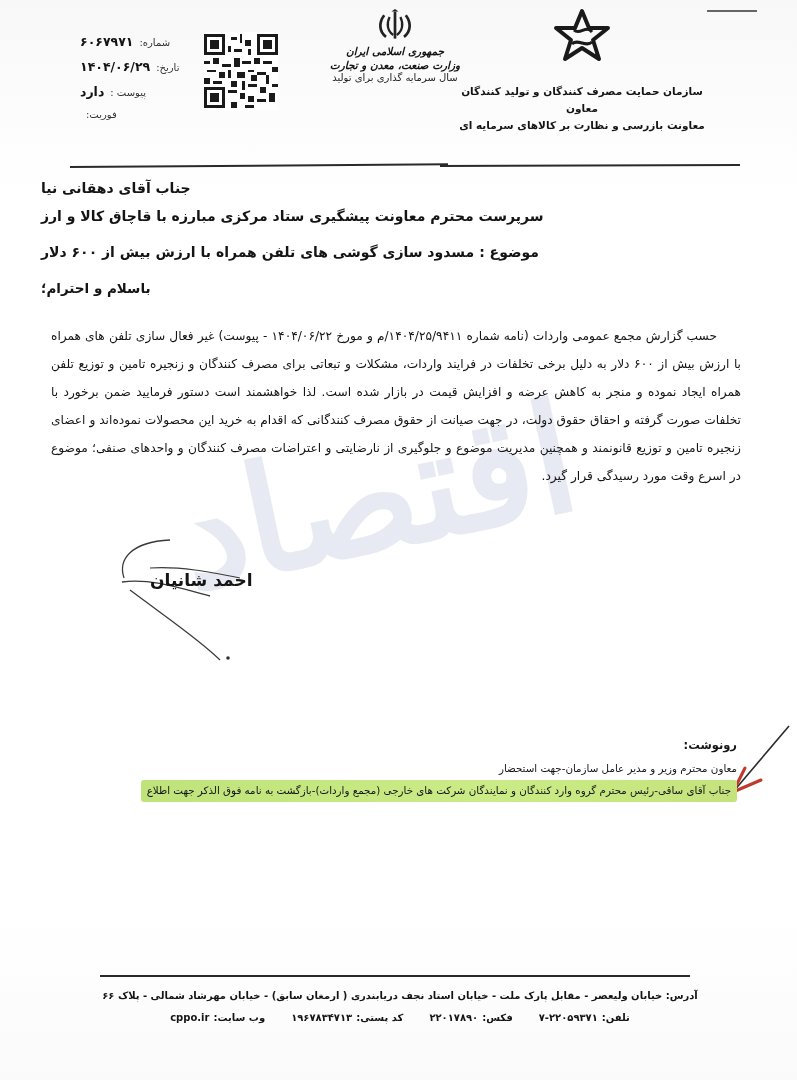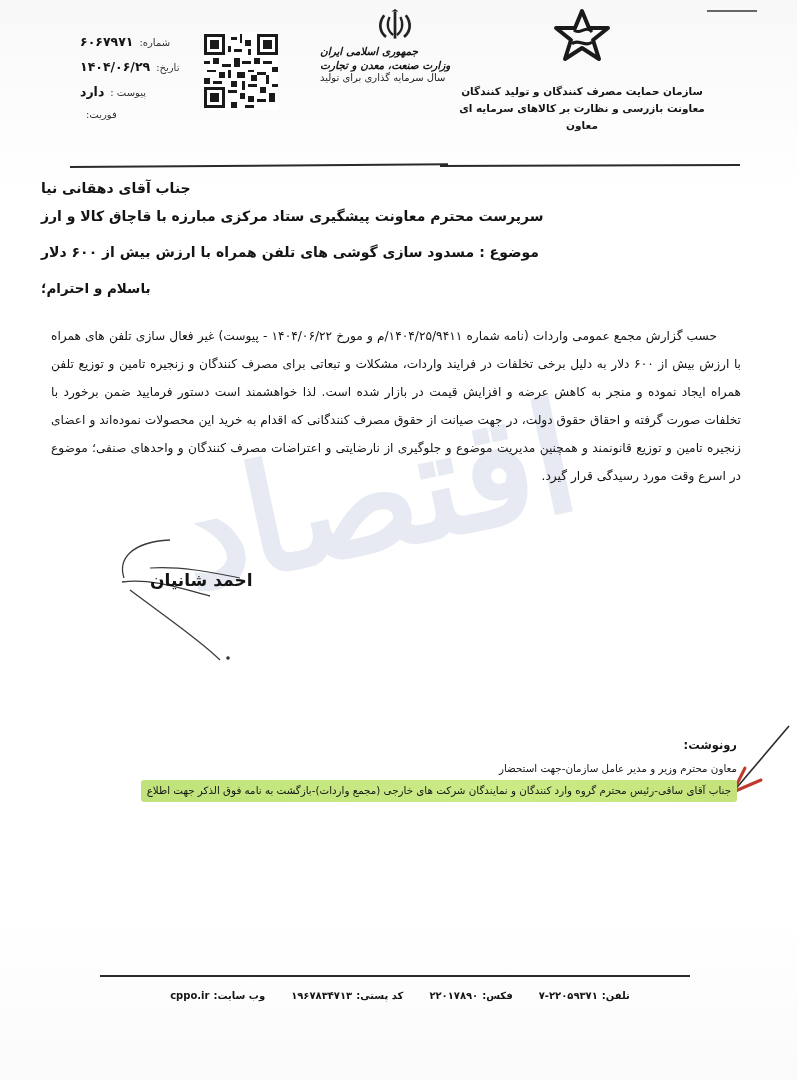--- a/index.html
+++ b/index.html
@@ -22,21 +22,21 @@
   }
 
   
   .meta { position:absolute; left:80px; top:34px; width:110px; font-size:11px; }
   .meta-row { display:flex; justify-content:flex-end; align-items:baseline; gap:6px; height:25px; }
   .meta-label { font-size:10px; color:#333; }
   .meta-value { font-weight:bold; font-size:12.5px; letter-spacing:0.5px; }
   .qr { position:absolute; left:204px; top:32px; width:74px; height:78px; background:#fff; }
   .qr svg { width:100%; height:100%; }
 
-  .ministry { position:absolute; left:320px; top:8px; width:150px; text-align:left; }
+  .ministry { position:absolute; left:320px; top:8px; width:150px; text-align:center; }
   .emblem { width:36px; height:36px; margin:0 auto; }
   .ministry-name { font-family:"DejaVu Serif", serif; font-style:italic; font-size:10.5px; line-height:14px; font-weight:bold; }
   .ministry-slogan { font-size:10px; color:#222; }
 
   .org { position:absolute; right:70px; top:8px; width:290px; text-align:center; }
   .org-logo { width:60px; height:55px; margin:0 auto 20px auto; }
   .org-line { font-weight:bold; font-size:10.5px; line-height:17px; }
   .top-mark { position:absolute; right:40px; top:10px; width:50px; height:2px; background:#666; }
 
   .rule-top { position:absolute; left:70px; top:166px; width:378px; height:2px; background:#2a2a2a; transform:rotate(-0.4deg); transform-origin:left; }
@@ -171,22 +171,22 @@
 
   <div class="org" dir="rtl">
     <div class="org-logo">
       <svg viewBox="0 0 60 55">
         <path d="M30 3 L37 20 L56 20 L41 32 L47 51 L30 40 L13 51 L19 32 L4 20 L23 20 Z" fill="none" stroke="#1a1a1a" stroke-width="4" stroke-linejoin="round"></path>
         <path d="M22 22 C28 28,34 16,40 24" stroke="#1a1a1a" stroke-width="3" fill="none"></path>
         <path d="M20 36 C26 30,34 40,40 34" stroke="#1a1a1a" stroke-width="3" fill="none"></path>
       </svg>
     </div>
     <div class="org-line">سازمان حمایت مصرف کنندگان و تولید کنندگان</div>
+    <div class="org-line">معاون</div>
     <div class="org-line">معاونت بازرسی و نظارت بر کالاهای سرمایه ای</div>
-    <div class="org-line">معاون</div>
   </div>
 
   <div class="rule-top"></div>
   <div class="rule-top" style="left:440px;width:300px;top:165px;transform:rotate(-0.2deg)"></div>
 
   <div class="addr" dir="rtl">
     <div class="l1">جناب آقای دهقانی نیا</div>
     <div class="l2">سرپرست محترم معاونت پیشگیری ستاد مرکزی مبارزه با قاچاق کالا و ارز</div>
     <div class="subject">موضوع : مسدود سازی گوشی های تلفن همراه با ارزش بیش از ۶۰۰ دلار</div>
     <div class="greet">باسلام و احترام؛</div>
@@ -210,20 +210,21 @@
     <path d="M10 70 L38 58 M10 70 L22 46" stroke="#c0392b" stroke-width="3" fill="none" stroke-linecap="round"></path>
   </svg>
   <div class="cc" dir="rtl">
     <div class="cc-title">رونوشت:</div>
     <div class="cc-row">معاون محترم وزیر و مدیر عامل سازمان-جهت استحضار</div>
     <div class="cc-row hl">جناب آقای ساقی-رئیس محترم گروه وارد کنندگان و نمایندگان شرکت های خارجی (مجمع واردات)-بازگشت به نامه فوق الذکر جهت اطلاع</div>
   </div>
 
   <div class="rule-bottom"></div>
   <div class="footer" dir="rtl">
+    <div class="addr-line">آدرس: خیابان ولیعصر - مقابل پارک ملت - خیابان استاد نجف دریابندری ( ارمغان سابق) - خیابان مهرشاد شمالی - پلاک ۶۶</div>
     <div class="contacts">
       <span><span class="k">تلفن:</span><span>۲۲۰۵۹۳۷۱-۷</span></span>
       <span><span class="k">فکس:</span><span>۲۲۰۱۷۸۹۰</span></span>
       <span><span class="k">کد پستی:</span><span>۱۹۶۷۸۳۴۷۱۳</span></span>
       <span><span class="k">وب سایت:</span><span>cppo.ir</span></span>
     </div>
   </div>
 
 </div>
 

